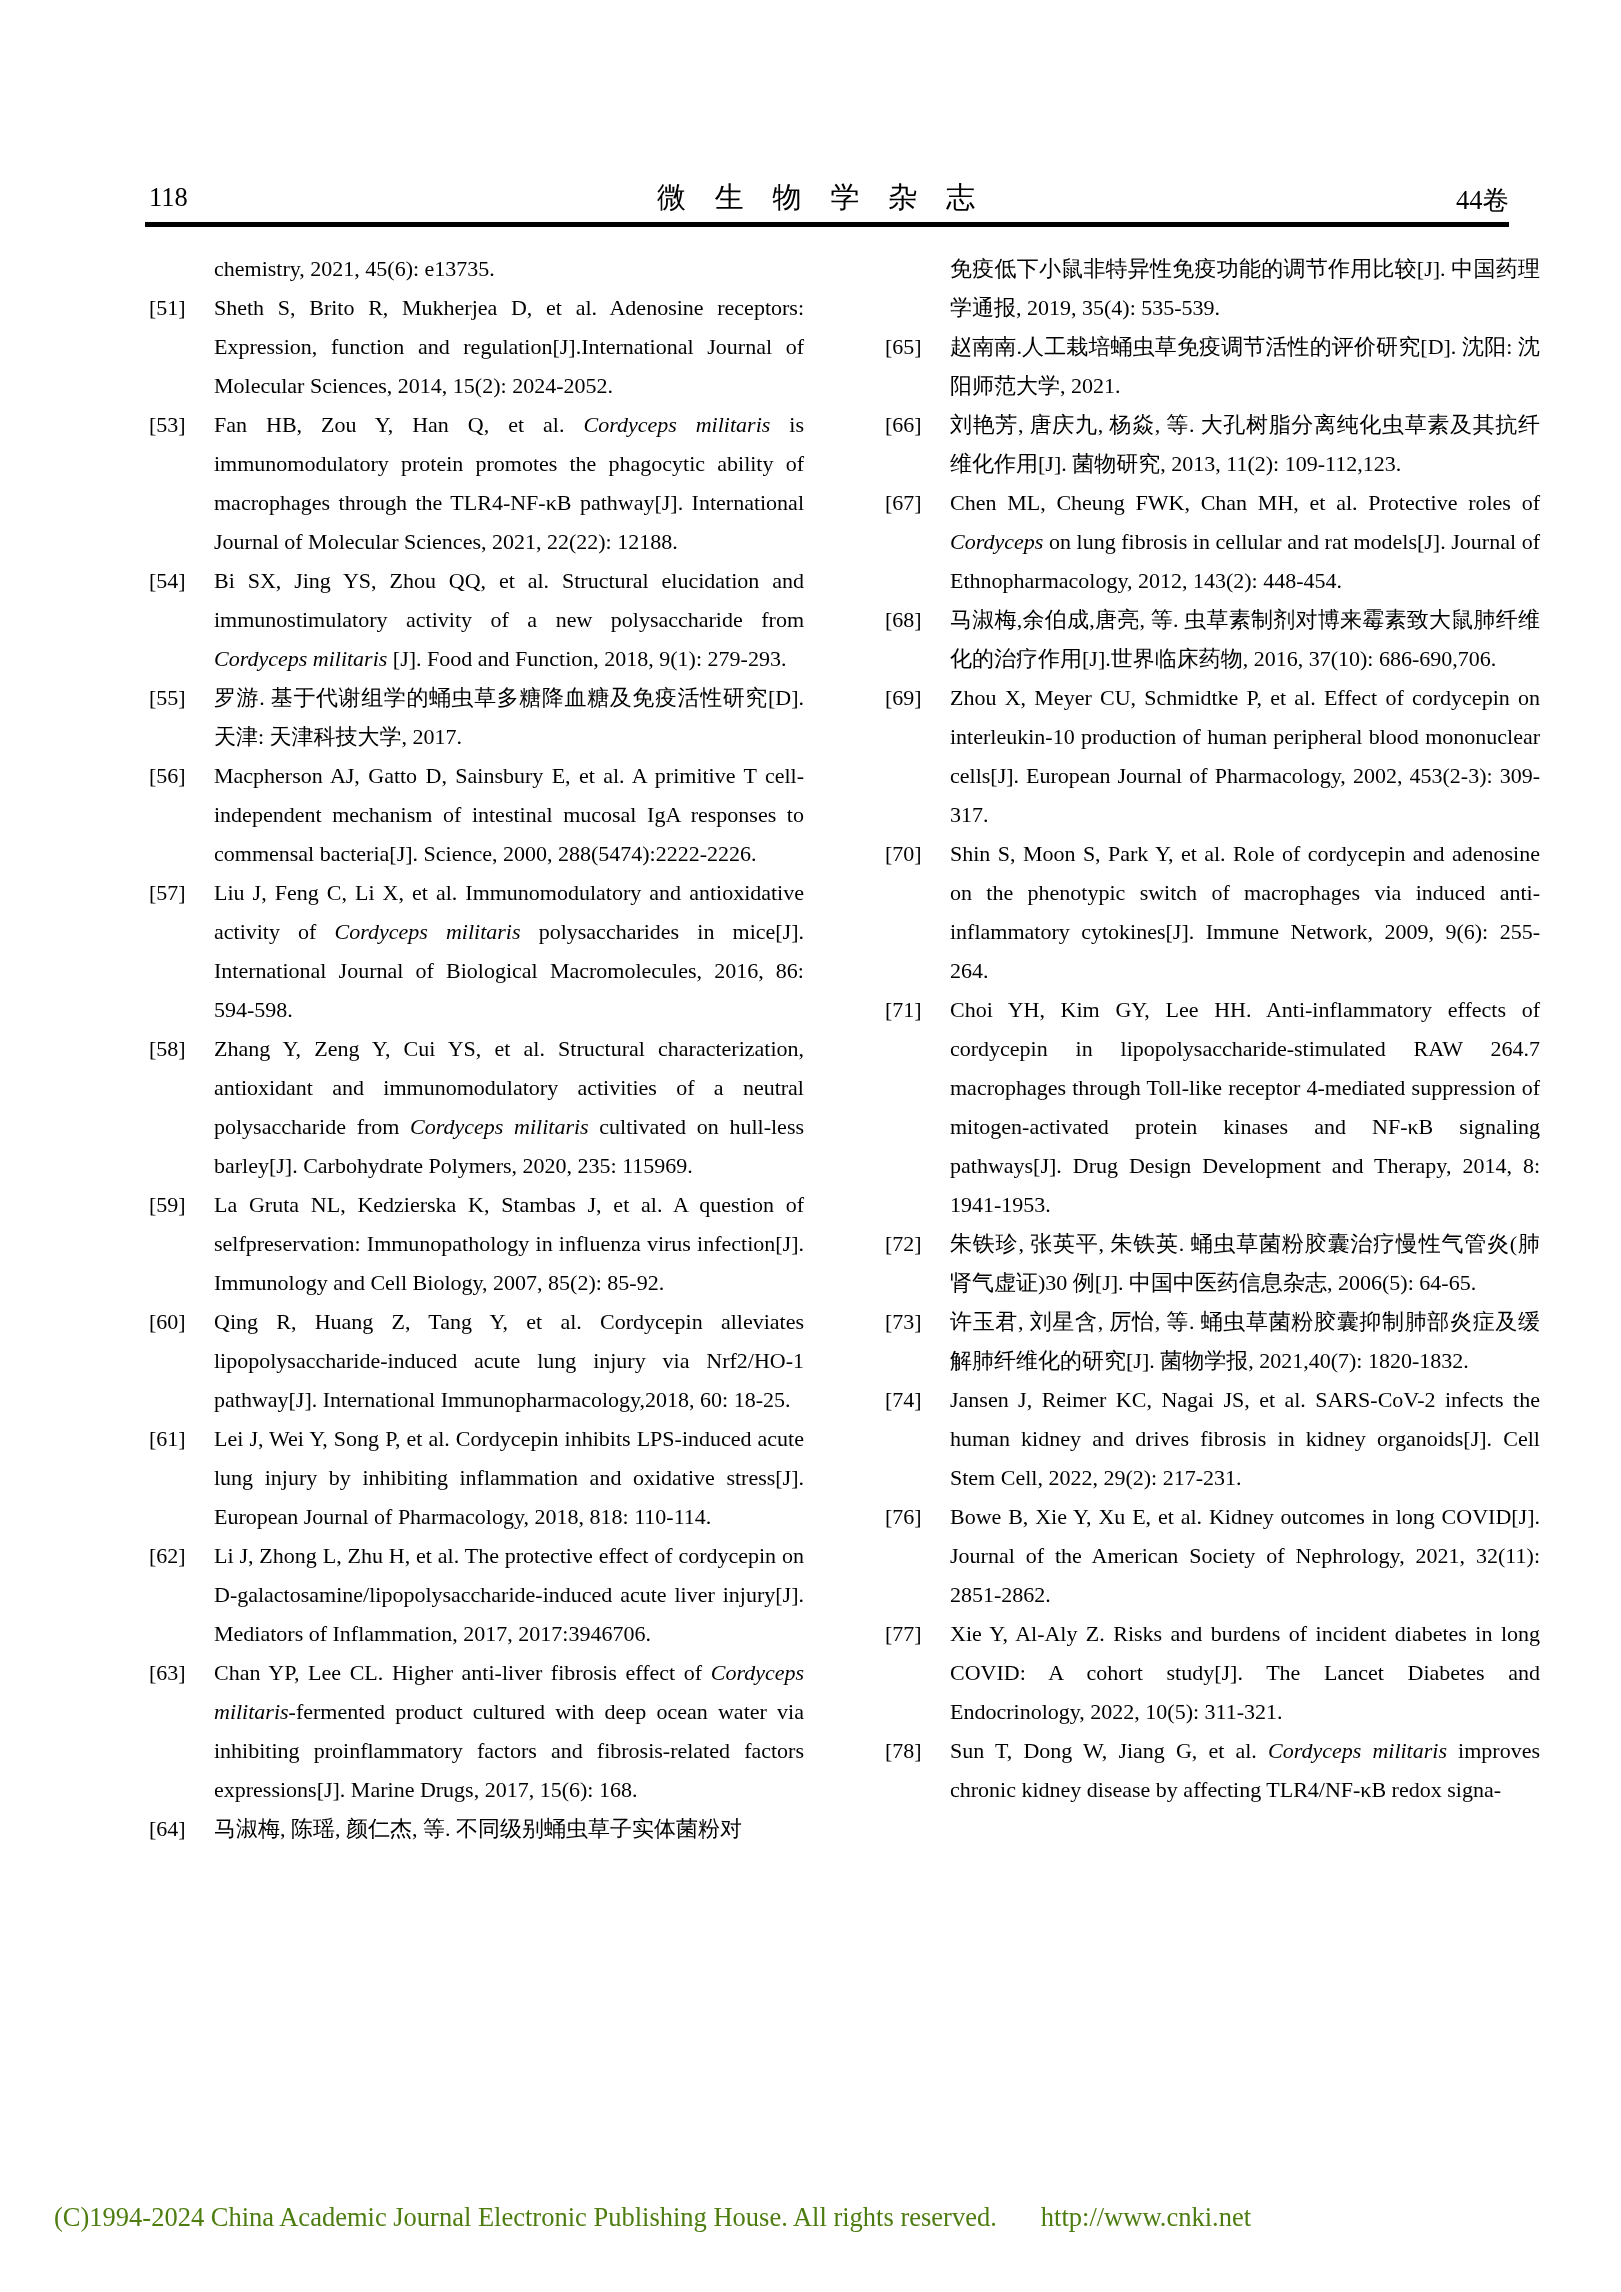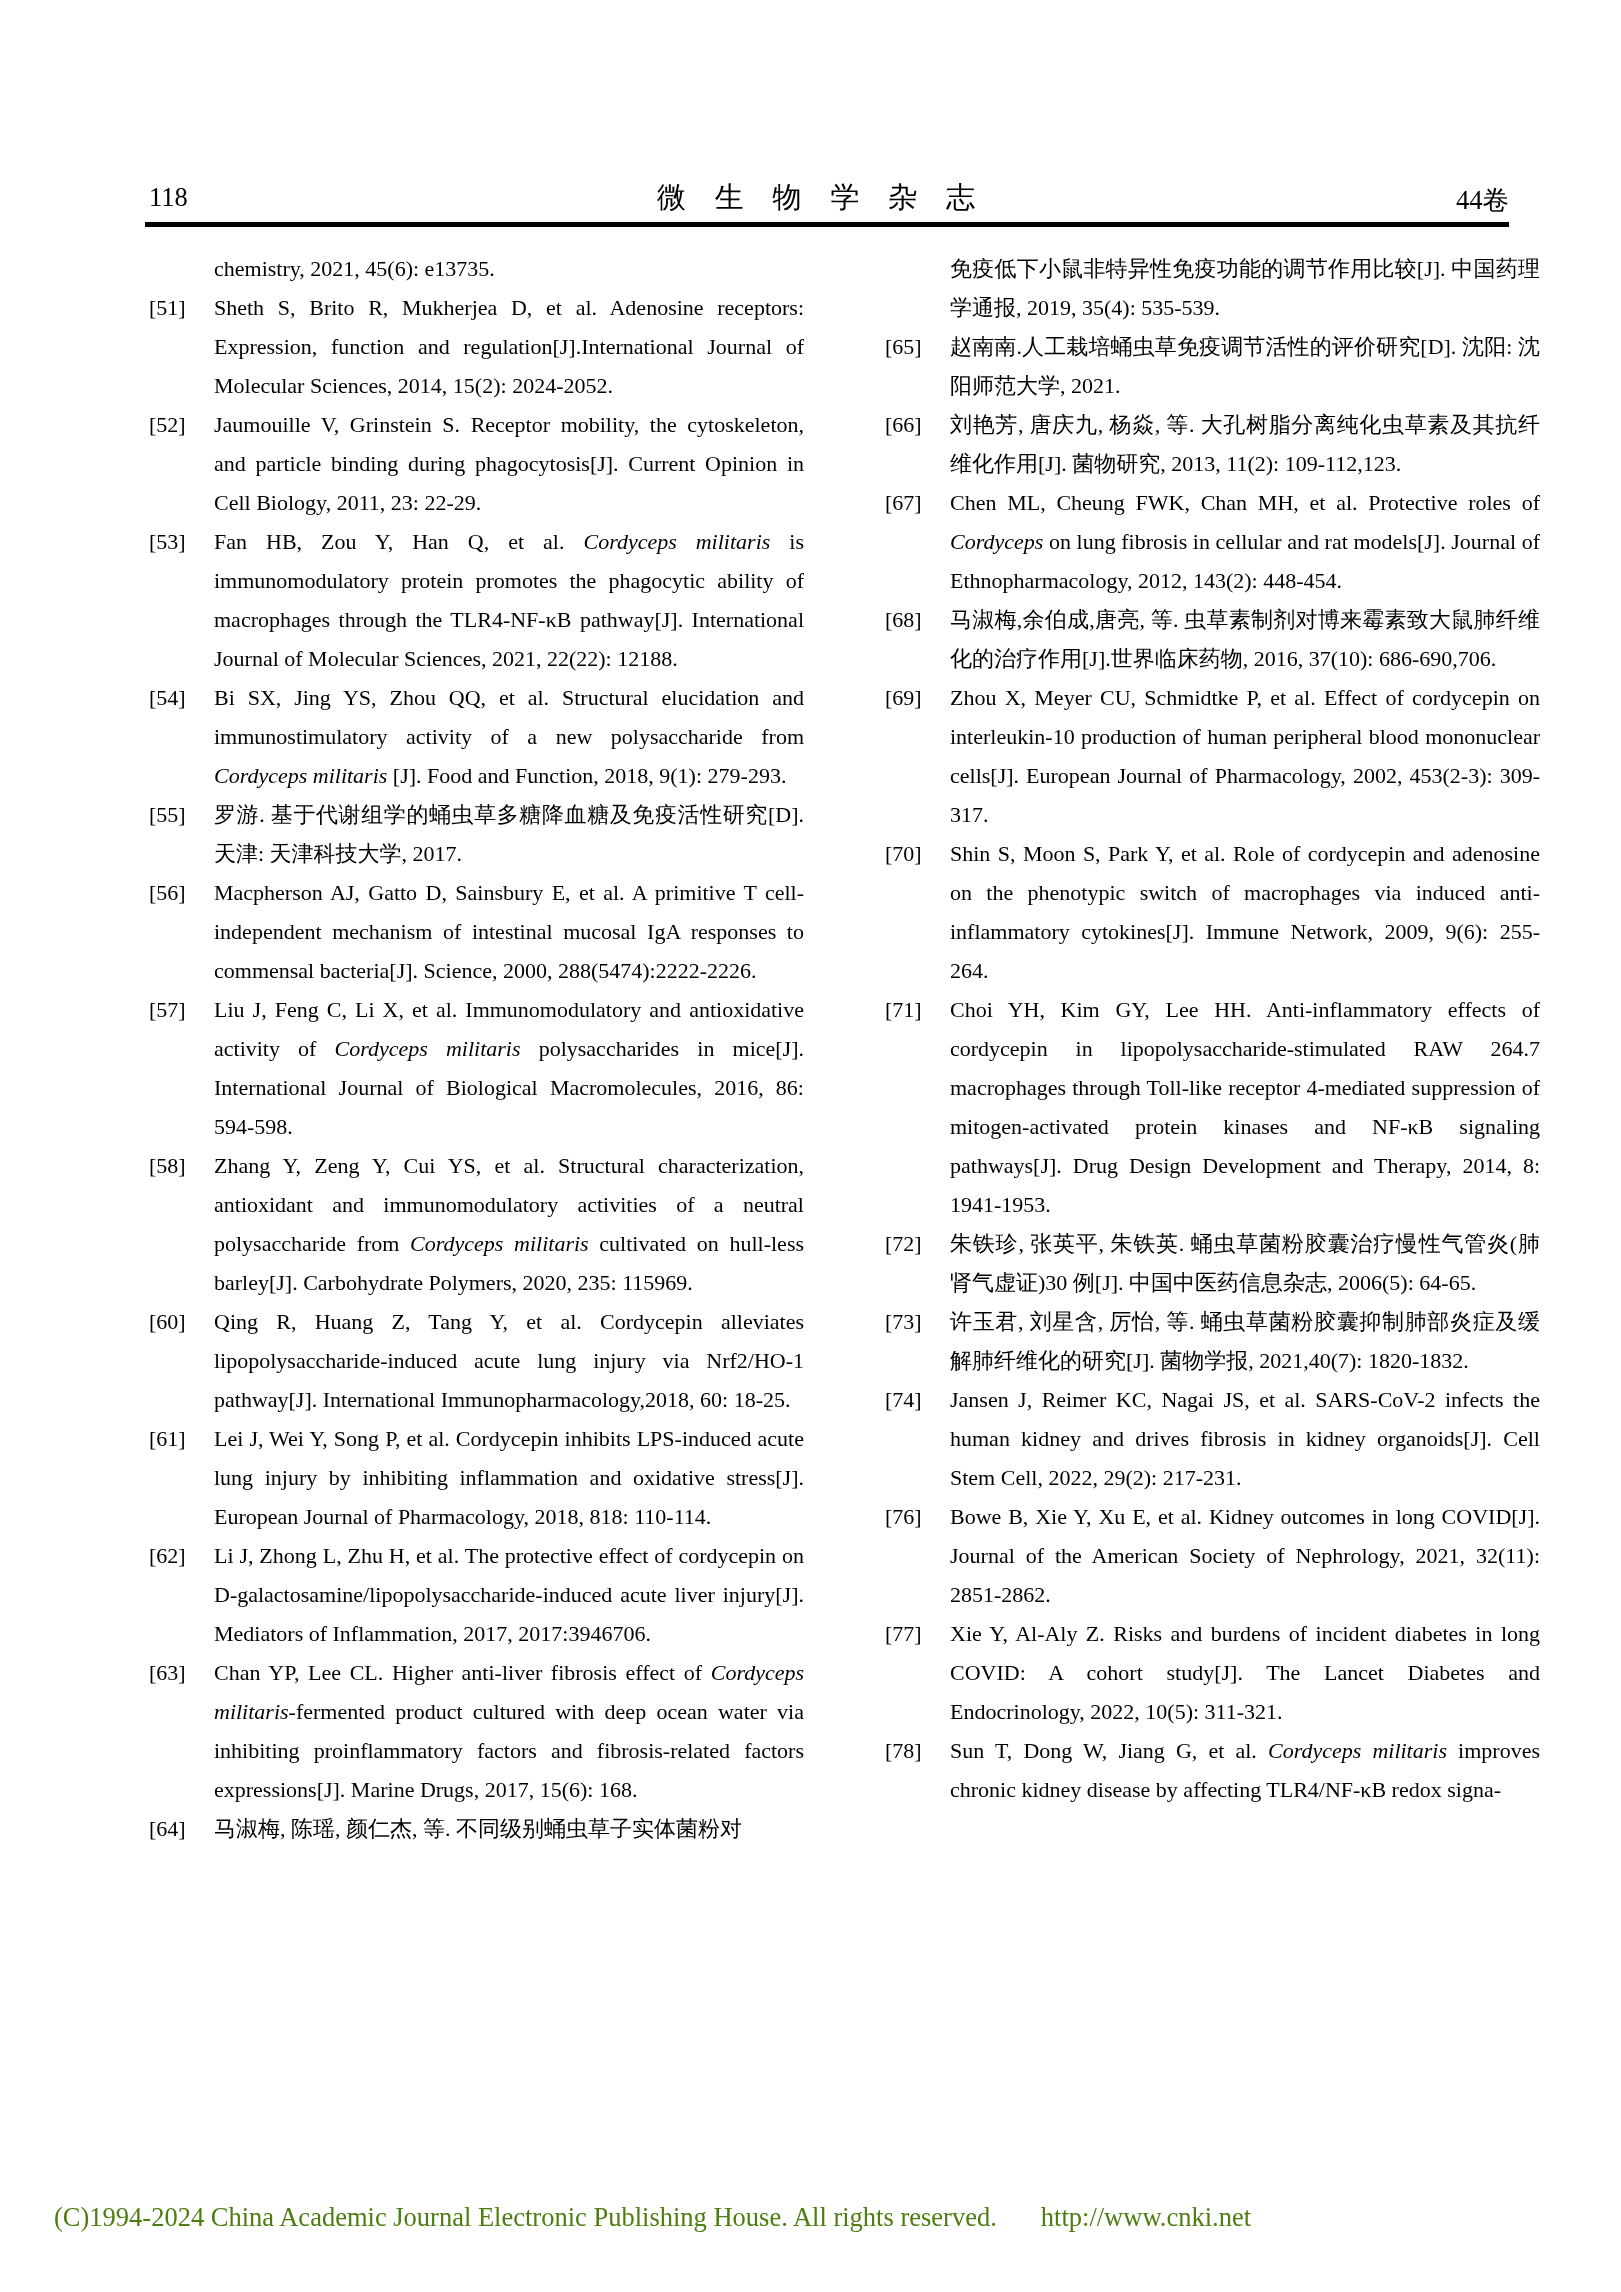--- a/index.html
+++ b/index.html
@@ -27,27 +27,27 @@
 
 <div class="page-number">118</div>
 <div class="journal-title">微 生 物 学 杂 志</div>
 <div class="volume-label">44卷</div>
 <div class="header-rule"></div>
 
 <div class="content">
   <div class="column col-left" id="left-col">
       <div class="ref-entry"><span>chemistry, 2021, 45(6): e13735.</span></div>
       <div class="ref-entry"><span class="ref-label">[51]</span><span>Sheth S, Brito R, Mukherjea D, et al. Adenosine receptors: Expression, function and regulation[J].International Journal of Molecular Sciences, 2014, 15(2): 2024-2052.</span></div>
-      <div class="ref-entry"><span class="ref-label">[52]</span><span>Jaumouille V, Grinstein S. Receptor mobility, the cytoskeleton, and particle binding during phagocytosis[J]. Current Opinion in Cell Biology, 2011, 23: 22-29.</span></div>
       <div class="ref-entry"><span class="ref-label">[53]</span><span>Fan HB, Zou Y, Han Q, et al. </span><i>Cordyceps militaris</i><span> is immunomodulatory protein promotes the phagocytic ability of macrophages through the TLR4-NF-κB pathway[J]. International Journal of Molecular Sciences, 2021, 22(22): 12188.</span></div>
       <div class="ref-entry"><span class="ref-label">[54]</span><span>Bi SX, Jing YS, Zhou QQ, et al. Structural elucidation and immunostimulatory activity of a new polysaccharide from </span><i>Cordyceps militaris</i><span> [J]. Food and Function, 2018, 9(1): 279-293.</span></div>
       <div class="ref-entry"><span class="ref-label">[55]</span><span>罗游. 基于代谢组学的蛹虫草多糖降血糖及免疫活性研究[D]. 天津: 天津科技大学, 2017.</span></div>
       <div class="ref-entry"><span class="ref-label">[56]</span><span>Macpherson AJ, Gatto D, Sainsbury E, et al. A primitive T cell-independent mechanism of intestinal mucosal IgA responses to commensal bacteria[J]. Science, 2000, 288(5474):2222-2226.</span></div>
       <div class="ref-entry"><span class="ref-label">[57]</span><span>Liu J, Feng C, Li X, et al. Immunomodulatory and antioxidative activity of </span><i>Cordyceps militaris</i><span> polysaccharides in mice[J]. International Journal of Biological Macromolecules, 2016, 86: 594-598.</span></div>
       <div class="ref-entry"><span class="ref-label">[58]</span><span>Zhang Y, Zeng Y, Cui YS, et al. Structural characterization, antioxidant and immunomodulatory activities of a neutral polysaccharide from </span><i>Cordyceps militaris</i><span> cultivated on hull-less barley[J]. Carbohydrate Polymers, 2020, 235: 115969.</span></div>
+      <div class="ref-entry"><span class="ref-label">[59]</span><span>La Gruta NL, Kedzierska K, Stambas J, et al. A question of selfpreservation: Immunopathology in influenza virus infection[J]. Immunology and Cell Biology, 2007, 85(2): 85-92.</span></div>
       <div class="ref-entry"><span class="ref-label">[60]</span><span>Qing R, Huang Z, Tang Y, et al. Cordycepin alleviates lipopolysaccharide-induced acute lung injury via Nrf2/HO-1 pathway[J]. International Immunopharmacology,2018, 60: 18-25.</span></div>
       <div class="ref-entry"><span class="ref-label">[61]</span><span>Lei J, Wei Y, Song P, et al. Cordycepin inhibits LPS-induced acute lung injury by inhibiting inflammation and oxidative stress[J]. European Journal of Pharmacology, 2018, 818: 110-114.</span></div>
       <div class="ref-entry"><span class="ref-label">[62]</span><span>Li J, Zhong L, Zhu H, et al. The protective effect of cordycepin on D-galactosamine/lipopolysaccharide-induced acute liver injury[J]. Mediators of Inflammation, 2017, 2017:3946706.</span></div>
       <div class="ref-entry"><span class="ref-label">[63]</span><span>Chan YP, Lee CL. Higher anti-liver fibrosis effect of </span><i>Cordyceps militaris</i><span>-fermented product cultured with deep ocean water via inhibiting proinflammatory factors and fibrosis-related factors expressions[J]. Marine Drugs, 2017, 15(6): 168.</span></div>
       <div class="ref-entry"><span class="ref-label">[64]</span><span>马淑梅, 陈瑶, 颜仁杰, 等. 不同级别蛹虫草子实体菌粉对</span></div>
     </div>
   <div class="column col-right" id="right-col">
       <div class="ref-entry"><span>免疫低下小鼠非特异性免疫功能的调节作用比较[J]. 中国药理学通报, 2019, 35(4): 535-539.</span></div>
       <div class="ref-entry"><span class="ref-label">[65]</span><span>赵南南.人工栽培蛹虫草免疫调节活性的评价研究[D]. 沈阳: 沈阳师范大学, 2021.</span></div>
       <div class="ref-entry"><span class="ref-label">[66]</span><span>刘艳芳, 唐庆九, 杨焱, 等. 大孔树脂分离纯化虫草素及其抗纤维化作用[J]. 菌物研究, 2013, 11(2): 109-112,123.</span></div>

